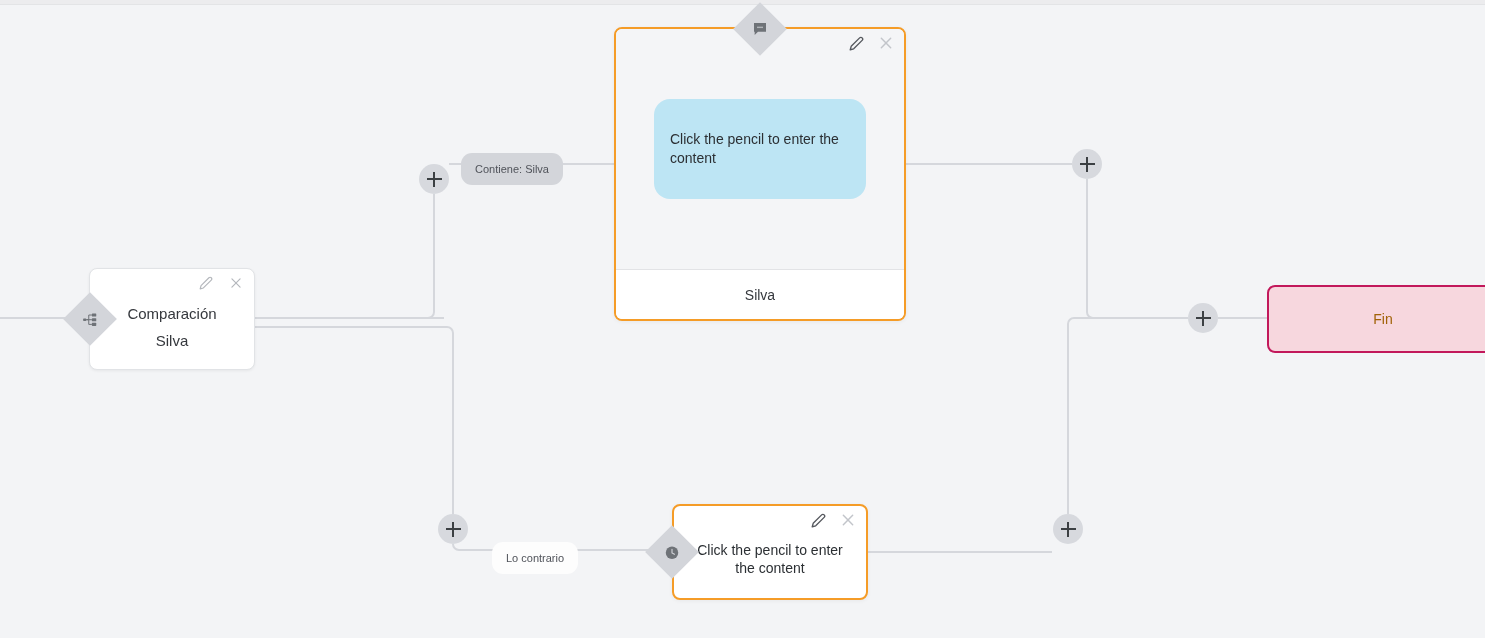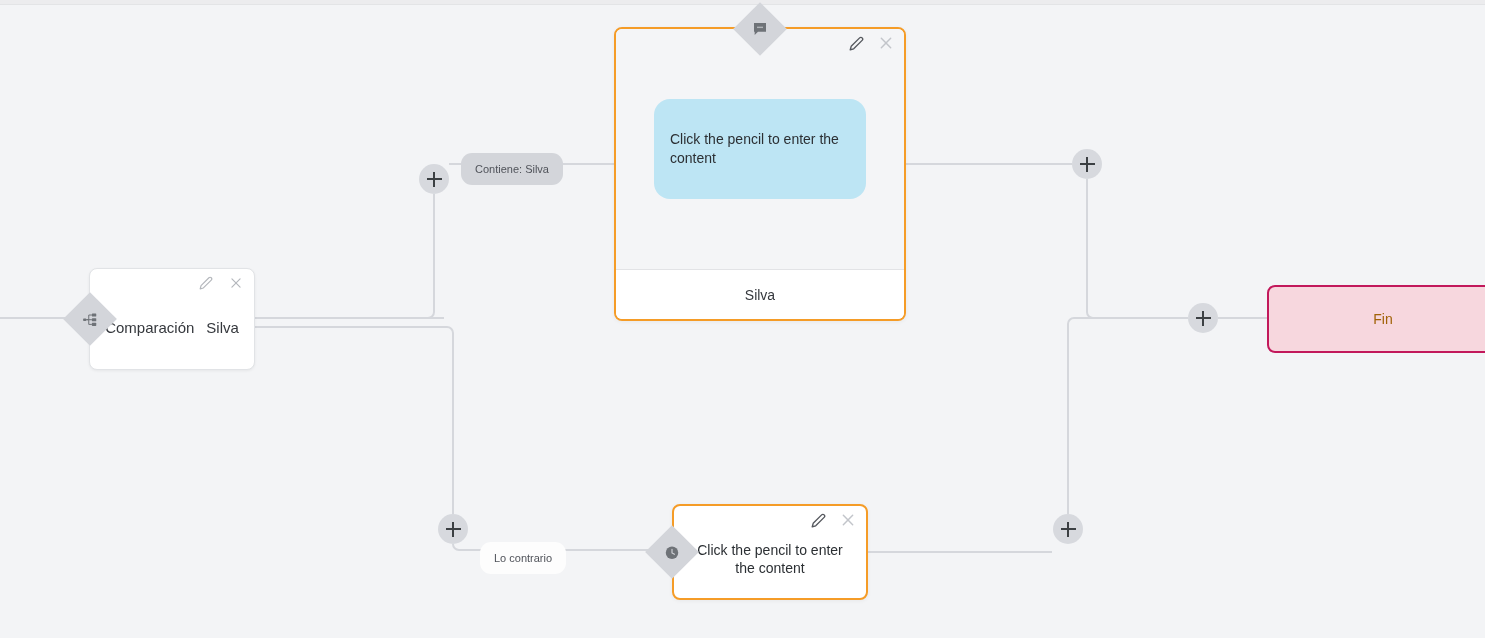--- a/index.html
+++ b/index.html
@@ -102,21 +102,21 @@
   }
   .edge-label.grey  { background: #d3d5da; }
   .edge-label.white { background: #fdfdfd; }
 
   
   #node-comparacion {
     left: 89px; top: 268px; width: 166px; height: 102px;
   }
   #node-comparacion .body {
     height: 100%;
-    display: flex; flex-direction: row;
+    display: flex; flex-direction: column;
     align-items: center; justify-content: center;
     gap: 12px;
     padding-top: 16px;
   }
   #node-comparacion .line {
     font-size: 15px; color: #35383d; line-height: 1;
   }
 
   
   #node-message {
@@ -196,21 +196,21 @@
 
     <path d="M 868 552 H 1052"></path>
 
     <path d="M 1068 514 V 324 a 6 6 0 0 1 6 -6 H 1188"></path>
 
     <path d="M 1218 318 H 1267"></path>
   </svg>
 
   <div class="edge-label grey" style="left:461px; top:153px;">Contiene: Silva</div>
 
-  <div class="edge-label white" style="left:480px; top:542px;">Lo contrario</div>
+  <div class="edge-label white" style="left:492px; top:542px;">Lo contrario</div>
 
   <div class="plus" style="left:419px; top:164px;"></div>
   <div class="plus" style="left:1072px; top:149px;"></div>
   <div class="plus" style="left:438px; top:514px;"></div>
   <div class="plus" style="left:1053px; top:514px;"></div>
   <div class="plus" style="left:1188px; top:303px;"></div>
 
   <div id="node-comparacion" class="node node-plain">
 
     <div class="card-tools">

